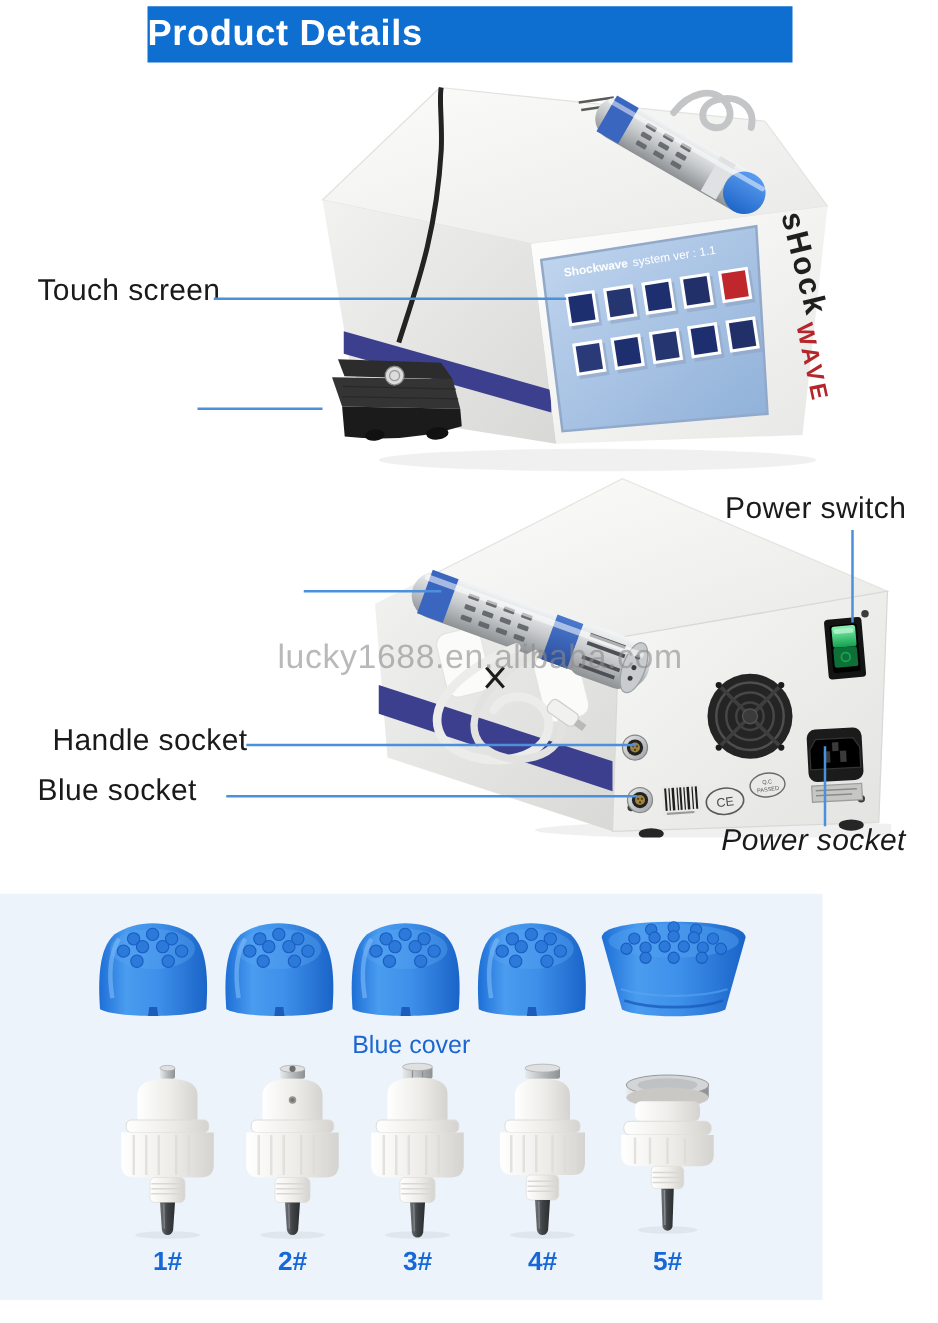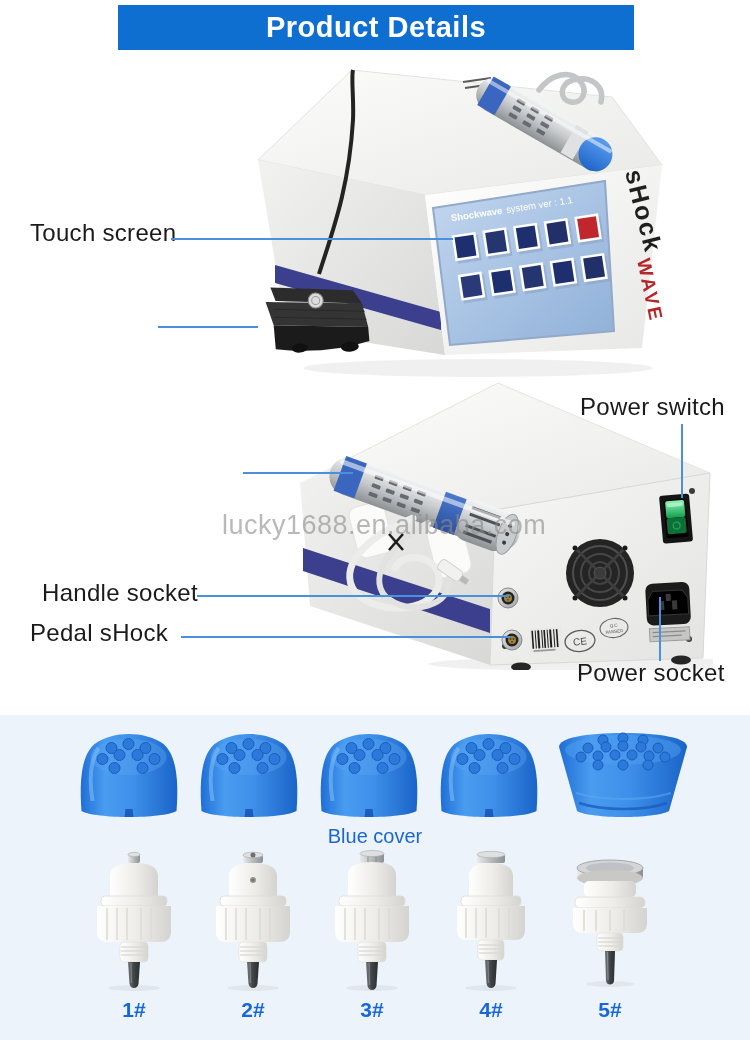--- a/index.html
+++ b/index.html
@@ -2,34 +2,34 @@
 <html><head>
 <meta charset="utf-8">
 <style>
   html,body{margin:0;padding:0;background:#ffffff;}
   .page{position:relative;width:750px;height:1058px;background:#ffffff;overflow:hidden;
         font-family:"Liberation Sans",sans-serif;}
   .abs{position:absolute;}
 
   
   .hdr{position:absolute;left:118px;top:5px;width:516px;height:45px;background:#0f6fd1;
-       display:flex;align-items:center;justify-content:center;}
+       display:flex;align-items:center;justify-content:flex-start;}
   .hdr:after{content:"";position:absolute;left:6px;top:6px;width:100%;height:100%;
        border:2px solid #0f6fd1;z-index:-1;}
   .hdr span{color:#ffffff;font-size:29px;font-weight:bold;letter-spacing:0.5px;}
 
   
   .ann{position:absolute;font-size:24px;color:#1a1a1a;white-space:nowrap;letter-spacing:0.3px;}
   .h-line{position:absolute;height:2px;background:#4a90dc;}
   .v-line{position:absolute;width:2px;background:#4a90dc;}
 
   .wm{position:absolute;font-size:27px;color:#8b8b8b;opacity:0.6;letter-spacing:0.5px;white-space:nowrap;text-align:center;}
 
   
-  .panel{position:absolute;left:0;top:715px;width:750px;height:325px;background:#edf3fb;}
+  .panel{position:absolute;left:0;top:715px;width:658px;height:325px;background:#edf3fb;}
   .cover-row{display:flex;justify-content:space-between;align-items:flex-end;padding:16px 56px 0 72px;}
   .cup{width:114px;height:92px;}
   .cup5{width:142px;height:92px;}
   .cover-caption{margin-top:2px;text-align:center;color:#1b66d0;font-size:20px;}
   .head-row{display:flex;justify-content:space-between;padding:2px 90px 0 84px;}
   .head-col{display:flex;flex-direction:column;align-items:center;}
   .head-label{margin-top:6px;color:#1668d8;font-size:21px;font-weight:bold;}
 </style>
 </head>
 <body>
@@ -416,24 +416,24 @@
     <div class="wm" style="left:222px;top:135px;">lucky1688.en.alibaba.com</div>
 
     <div class="ann" style="left:580px;top:18px;">Power switch</div>
     <div class="v-line" style="left:681px;top:49px;height:74px;"></div>
 
     <div class="h-line" style="left:243px;top:97px;width:110px;"></div>
 
     <div class="ann" style="left:42px;top:204px;">Handle socket</div>
     <div class="h-line" style="left:197px;top:220px;width:312px;"></div>
 
-    <div class="ann" style="left:30px;top:244px;">Pedal sHock</div>
+    <div class="ann" style="left:30px;top:244px;">Blue socket</div>
     <div class="h-line" style="left:181px;top:261px;width:329px;"></div>
 
-    <div class="ann" style="left:577px;top:284px;">Power socket</div>
+    <div class="ann" style="left:577px;top:284px;font-style:italic;">Power socket</div>
     <div class="v-line" style="left:659px;top:222px;height:64px;"></div>
   </div>
 
   <div class="panel">
     <div class="cover-row">
       <svg class="cup" viewBox="0 0 113 92">
           <use href="#cup"></use>
         </svg>
       <svg class="cup" viewBox="0 0 113 92">
           <use href="#cup"></use>

